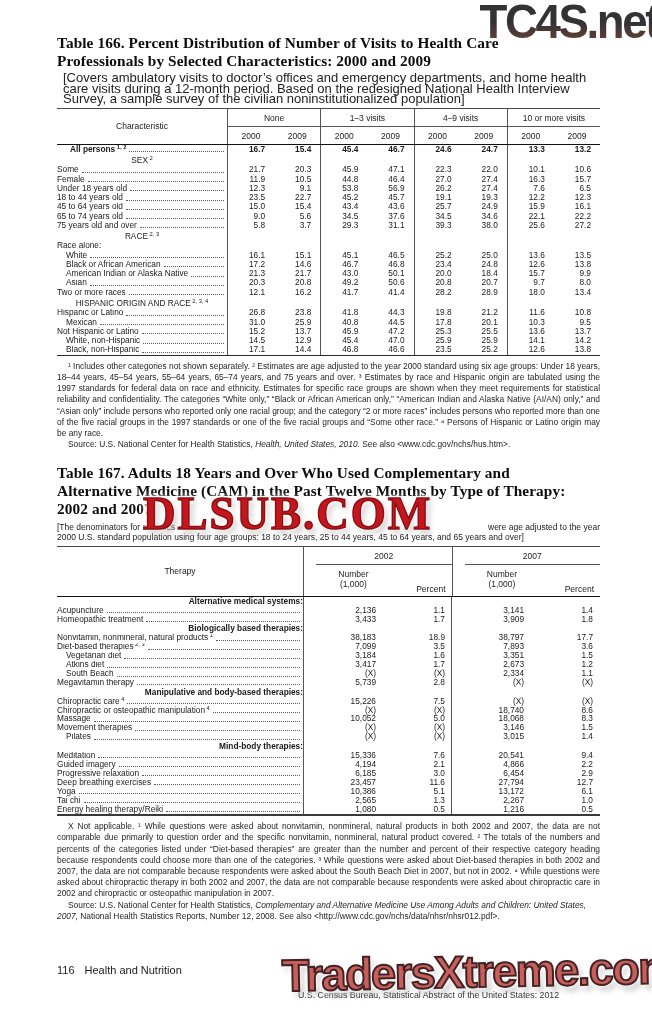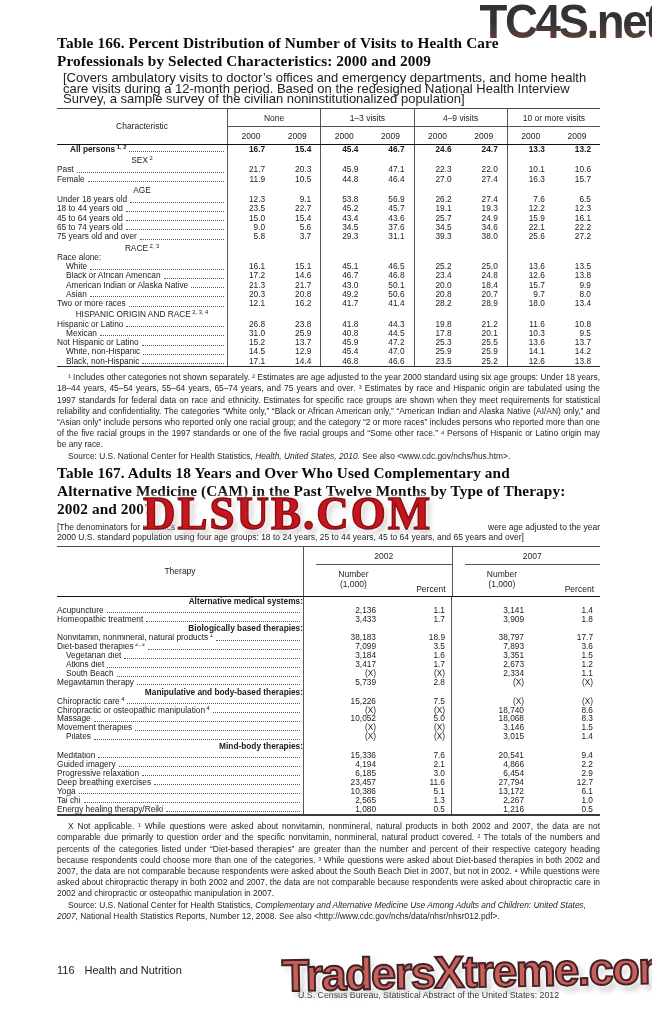--- a/index.html
+++ b/index.html
@@ -158,21 +158,21 @@
             <div class="val f"></div>
             <div class="val f gb"></div>
             <div class="val f"></div>
             <div class="val f gb"></div>
             <div class="val f"></div>
             <div class="val f gb"></div>
             <div class="val f"></div>
           </div>
           <div class="t-row data">
             <div class="stub">
-              <span class="lbl">Past</span>
+              <span class="lbl">Some</span>
               <span class="lead"></span>
             </div>
             <div class="val f gb">21.7</div>
             <div class="val f">20.3</div>
             <div class="val f gb">45.9</div>
             <div class="val f">47.1</div>
             <div class="val f gb">22.3</div>
             <div class="val f">22.0</div>
             <div class="val f gb">10.1</div>
             <div class="val f">10.6</div>
@@ -183,33 +183,20 @@
               <span class="lead"></span>
             </div>
             <div class="val f gb">11.9</div>
             <div class="val f">10.5</div>
             <div class="val f gb">44.8</div>
             <div class="val f">46.4</div>
             <div class="val f gb">27.0</div>
             <div class="val f">27.4</div>
             <div class="val f gb">16.3</div>
             <div class="val f">15.7</div>
-          </div>
-          <div class="t-row sec">
-            <div class="stub">
-              <span class="lbl">AGE</span>
-            </div>
-            <div class="val f gb"></div>
-            <div class="val f"></div>
-            <div class="val f gb"></div>
-            <div class="val f"></div>
-            <div class="val f gb"></div>
-            <div class="val f"></div>
-            <div class="val f gb"></div>
-            <div class="val f"></div>
           </div>
           <div class="t-row data">
             <div class="stub">
               <span class="lbl">Under 18 years old</span>
               <span class="lead"></span>
             </div>
             <div class="val f gb">12.3</div>
             <div class="val f">9.1</div>
             <div class="val f gb">53.8</div>
             <div class="val f">56.9</div>

